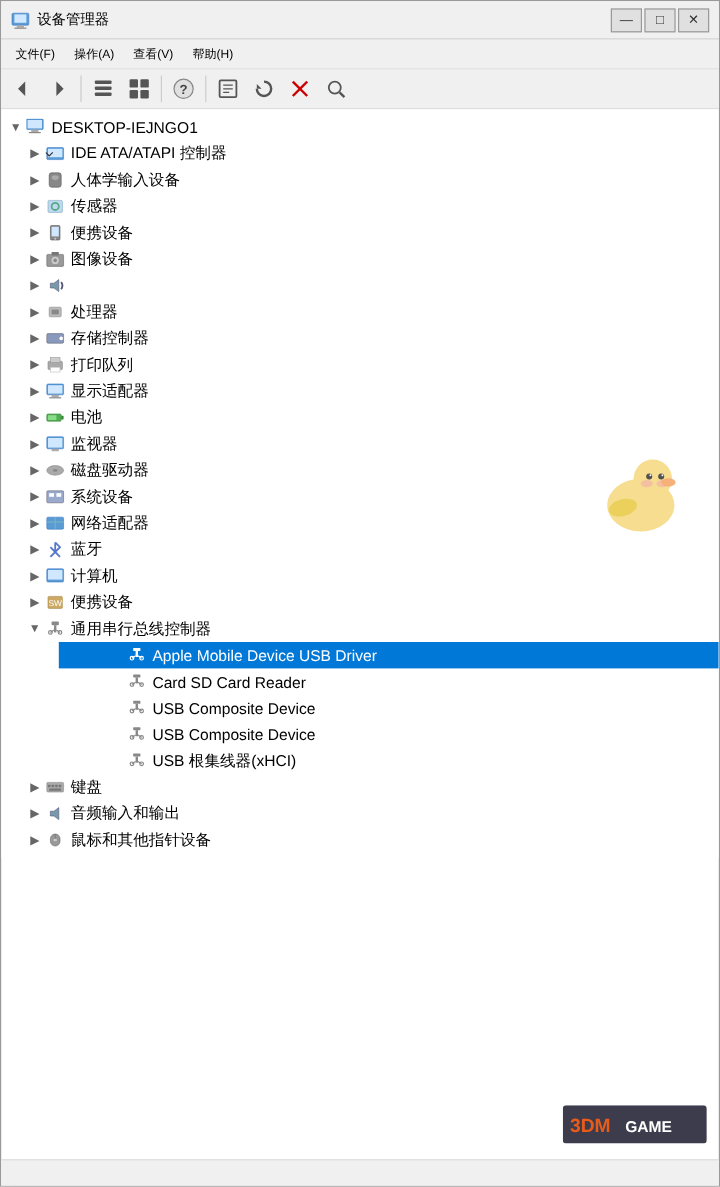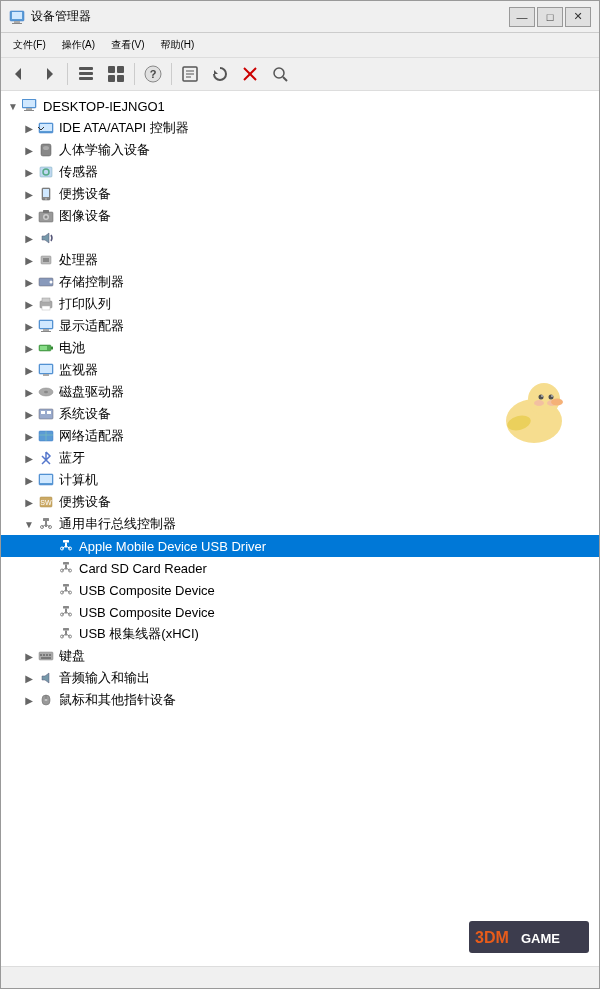--- a/index.html
+++ b/index.html
@@ -138,21 +138,21 @@
       font-size: 13px;
     }
     .item-label {
       font-size: 13px;
       color: #000;
     }
 
     
     .indent-0 { padding-left: 4px; }
     .indent-1 { padding-left: 20px; }
-    .indent-2 { padding-left: 40px; }
+    .indent-2 { padding-left: 40px; margin-left: 48px; }
     .content-wrapper {
       position: relative;
       flex: 1;
       overflow: hidden;
     }
 
     .duck-watermark {
       position: absolute;
       right: 20px;
       top: 270px;

